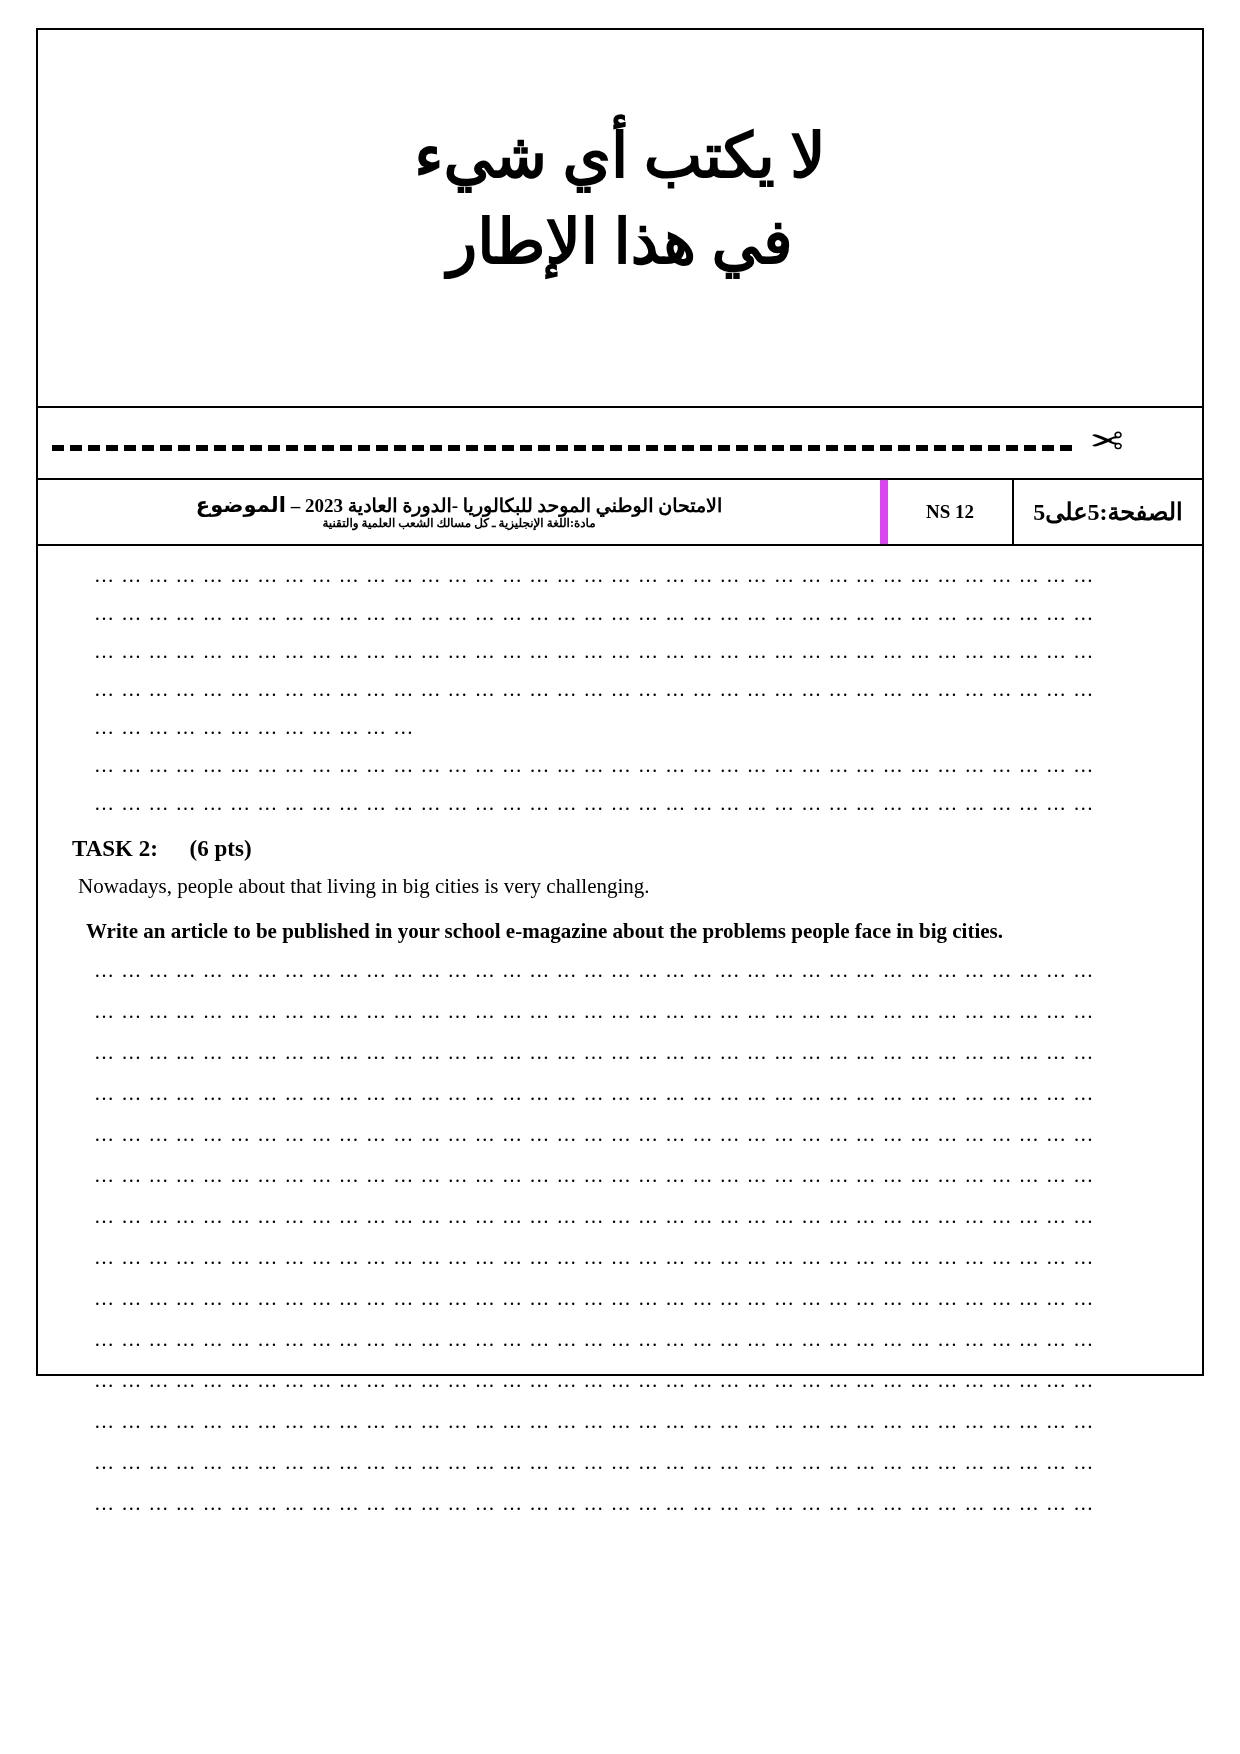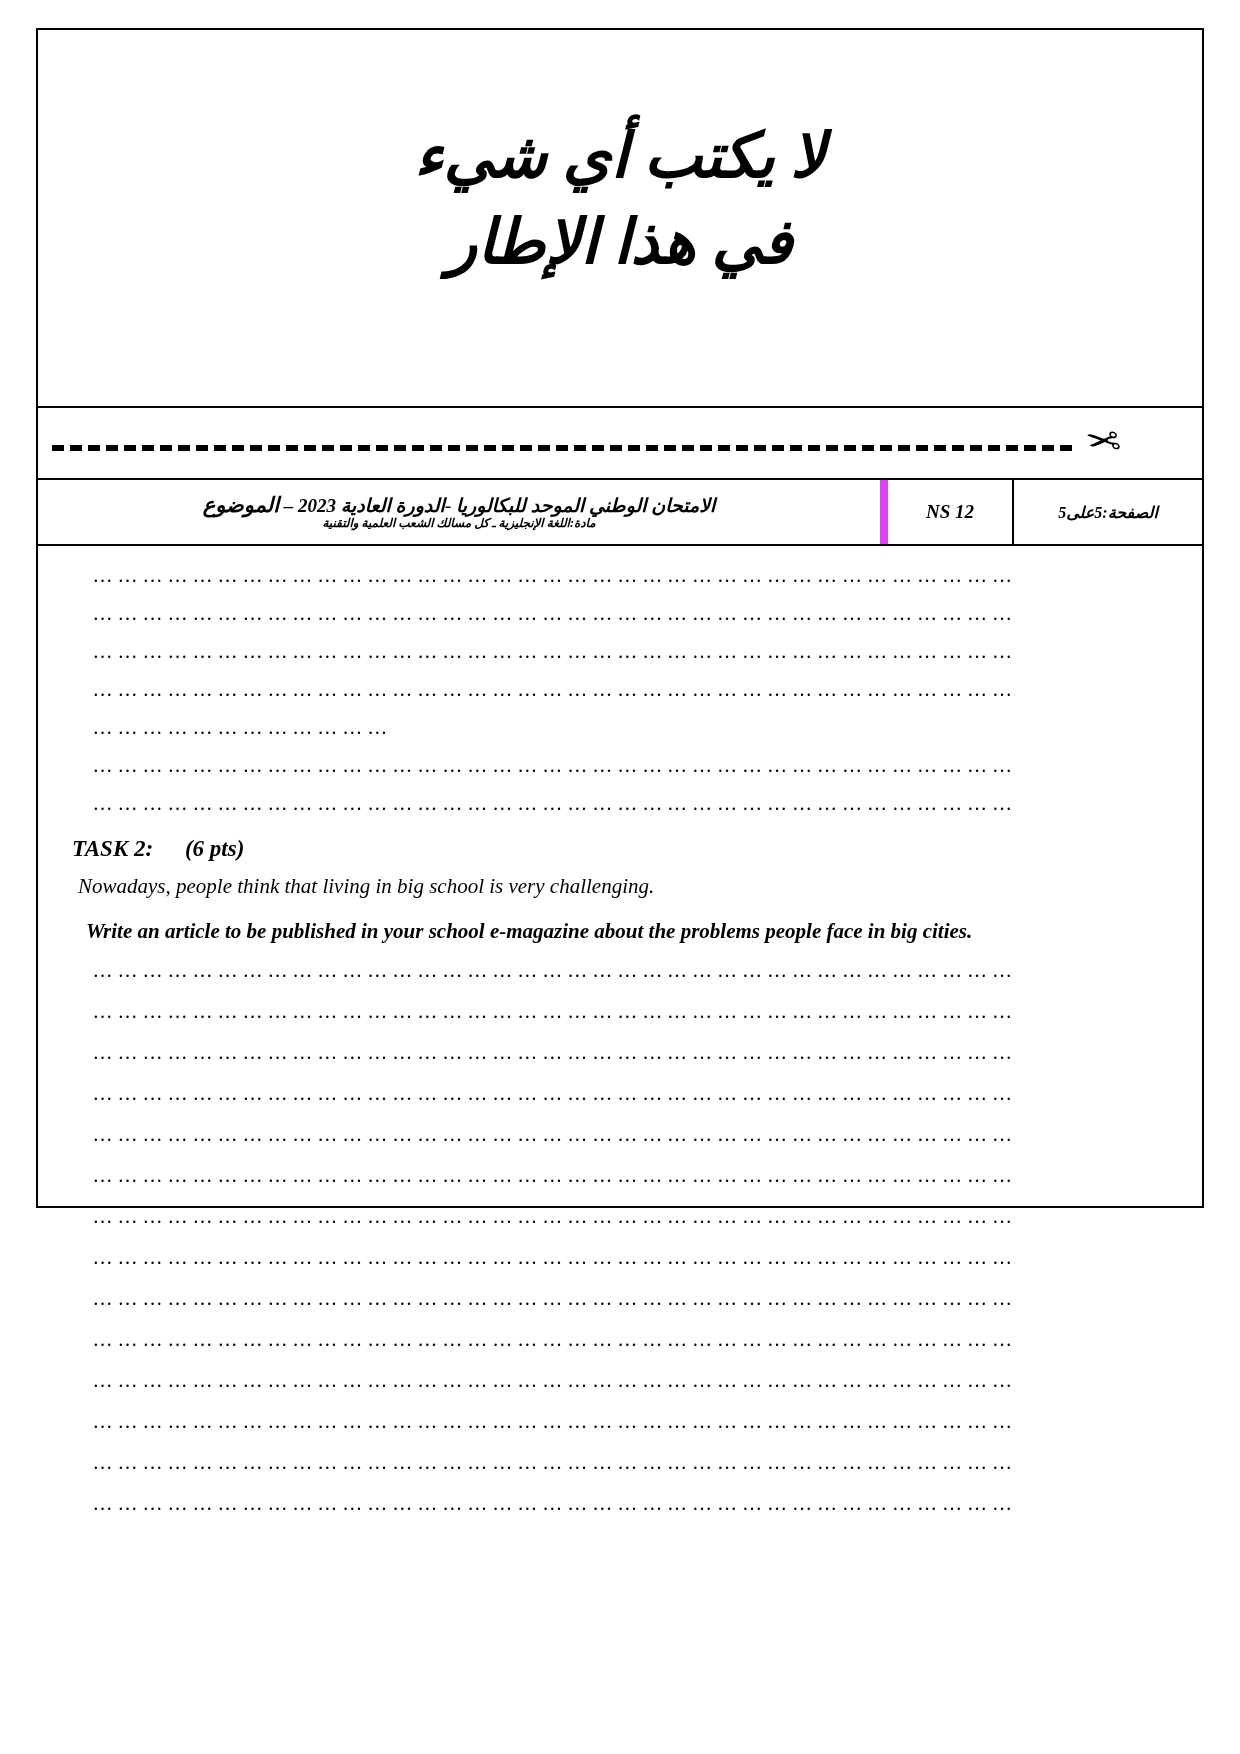--- a/index.html
+++ b/index.html
@@ -12,24 +12,23 @@
     height: 1754px;
     font-family: "Liberation Serif", serif;
     color: #000;
     position: relative;
   }
   .page {
     position: absolute;
     left: 36px;
     top: 28px;
     width: 1168px;
-    height: 1180px;
+    height: 1348px;
     border: 2px solid #000;
     box-sizing: border-box;
-    font-style: italic;
   }
   
   .nowrite-box {
     position: absolute;
     left: 0;
     top: 0;
     width: 100%;
     height: 378px;
     border-bottom: 2px solid #000;
     box-sizing: border-box;
@@ -89,21 +88,21 @@
     display: flex;
     align-items: center;
     justify-content: center;
     text-align: center;
   }
   .hdr-page {
     width: 190px;
     border-left: 2px solid #000;
     font-family: "Liberation Serif", serif;
     font-weight: bold;
-    font-size: 16px;
+    font-size: 24px;
     direction: rtl;
   }
   .hdr-code {
     width: 132px;
     border-left: 8px solid #d946ef;
     font-family: "Liberation Serif", serif;
     font-weight: bold;
     font-size: 19px;
     direction: ltr;
   }
@@ -225,21 +224,21 @@
       <div class="dotline short">………………………………</div>
       <div class="dotline">…………………………………………………………………………………………………</div>
       <div class="dotline">…………………………………………………………………………………………………</div>
     </div>
 
     <div class="task-head">
       <span>TASK 2:</span>
       <span class="pts">(6 pts)</span>
     </div>
 
-    <div class="prompt-normal">Nowadays, people think that living in big school is very challenging.</div>
+    <div class="prompt-normal">Nowadays, people about that living in big cities is very challenging.</div>
     <div class="prompt-bold">Write an article to be published in your school e-magazine about the problems people face in big cities.</div>
 
     <div class="lines-block">
       <div class="dotline">…………………………………………………………………………………………………</div>
       <div class="dotline">…………………………………………………………………………………………………</div>
       <div class="dotline">…………………………………………………………………………………………………</div>
       <div class="dotline">…………………………………………………………………………………………………</div>
       <div class="dotline">…………………………………………………………………………………………………</div>
       <div class="dotline">…………………………………………………………………………………………………</div>
       <div class="dotline">…………………………………………………………………………………………………</div>

